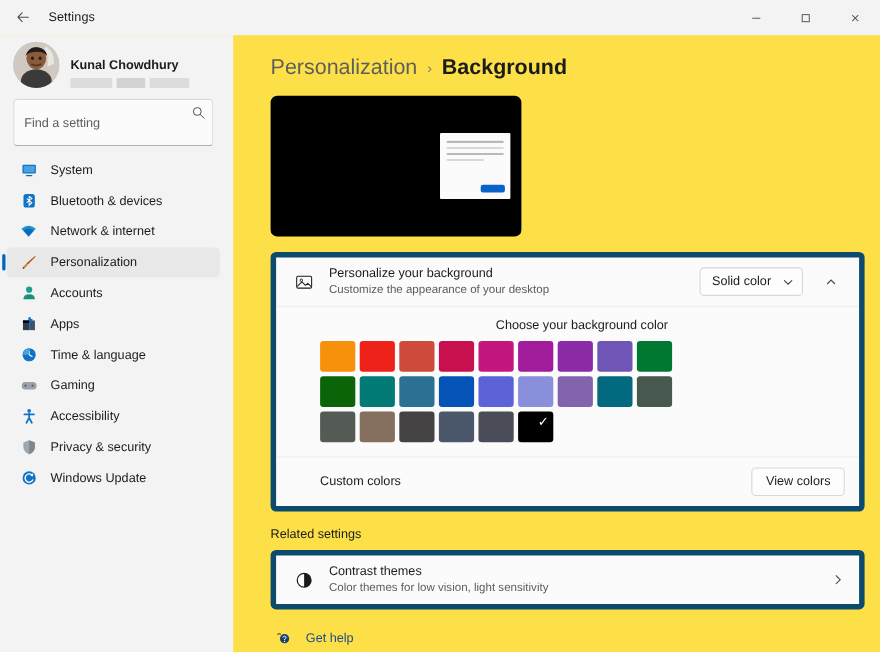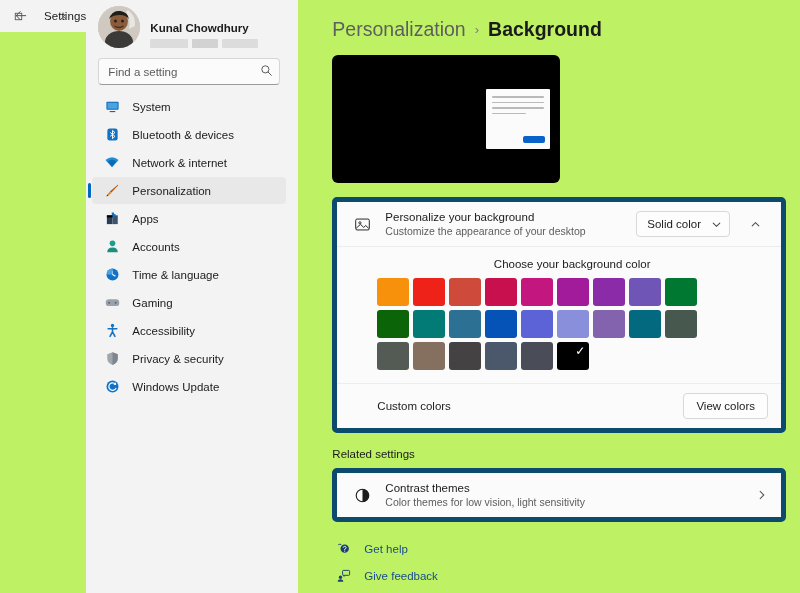--- a/index.html
+++ b/index.html
@@ -10,23 +10,24 @@
   }
   body {
     font-family: "Liberation Sans", sans-serif;
     background: #f3f3f3;
     color: #1b1b1b;
     font-size: 12px;
     -webkit-font-smoothing: antialiased;
   }
   .window {
     width: 800px; height: 593px;
-    background: #bef264;
-    position: relative;
-    display: flex;
+    background: #fde047;
+    position: relative;
+    display: flex;
+    flex-direction: column;
   }
 
   
   .titlebar {
     height: 32px;
     flex: 0 0 32px;
     display: flex;
     align-items: center;
     background: #f3f3f3;
     position: relative;
@@ -100,21 +101,21 @@
   .redact i:nth-child(1) { width: 38px; }
   .redact i:nth-child(2) { width: 26px; background: #d2d2d2; }
   .redact i:nth-child(3) { width: 36px; }
 
   .search-wrap {
     margin: 0 12px 8px 12px;
     position: relative;
   }
   .search-input {
     width: 100%;
-    height: 27px;
+    height: 43px;
     border: 1px solid #d6d6d6;
     border-bottom: 1px solid #9a9a9a;
     border-radius: 4px;
     background: #fbfbfb;
     padding: 0 26px 0 9px;
     font-size: 11.5px;
     font-family: "Liberation Sans", sans-serif;
     color: #1b1b1b;
     outline: none;
   }
@@ -441,37 +442,37 @@
                 <path d="M5.2 9.2 L6.7 10.7 L3.4 13.6 L2 13.9 L2.3 12.4 Z" fill="#e07c1c"></path>
                 <path d="M1.6 14.4 L2.2 12.2 L3.6 13.7 Z" fill="#3a3a3a"></path>
               </svg>
           </span>
           <span class="nav-label">Personalization</span>
         </div>
 
         <div class="nav-item">
           <span class="nav-ico">
             <svg width="15" height="15" viewBox="0 0 16 16">
+                <circle cx="8" cy="4.6" r="3" fill="#1e9e8a"></circle>
+                <path d="M2.4 14 q0 -5 5.6 -5 q5.6 0 5.6 5 Z" fill="#1b8f7d"></path>
+              </svg>
+          </span>
+          <span class="nav-label">Accounts</span>
+        </div>
+
+        <div class="nav-item">
+          <span class="nav-ico">
+            <svg width="15" height="15" viewBox="0 0 16 16">
                 <rect x="2" y="4.6" width="6" height="9.4" fill="#2a3d52"></rect>
                 <rect x="8" y="4.6" width="5.6" height="9.4" fill="#3c536d"></rect>
                 <path d="M7.2 1.6 h2.4 v1.5 h1.6 v2.6 h-1.6 v1.5 h-2.4 z" fill="#1273c6"></path>
                 <rect x="2" y="4.6" width="6" height="2.3" fill="#4c6party"></rect>
               </svg>
           </span>
           <span class="nav-label">Apps</span>
-        </div>
-
-        <div class="nav-item">
-          <span class="nav-ico">
-            <svg width="15" height="15" viewBox="0 0 16 16">
-                <circle cx="8" cy="4.6" r="3" fill="#1e9e8a"></circle>
-                <path d="M2.4 14 q0 -5 5.6 -5 q5.6 0 5.6 5 Z" fill="#1b8f7d"></path>
-              </svg>
-          </span>
-          <span class="nav-label">Accounts</span>
         </div>
 
         <div class="nav-item">
           <span class="nav-ico">
             <svg width="15" height="15" viewBox="0 0 16 16">
                 <circle cx="8" cy="8" r="6.4" fill="#1273c6"></circle>
                 <path d="M8 8 V4.4 M8 8 L10.8 9.6" stroke="#fff" stroke-width="1.1" stroke-linecap="round" fill="none"></path>
                 <path d="M2 8 a6.4 6.4 0 0 1 6.4 -6.4 L8 8Z" fill="#4aa3e0"></path>
               </svg>
           </span>

